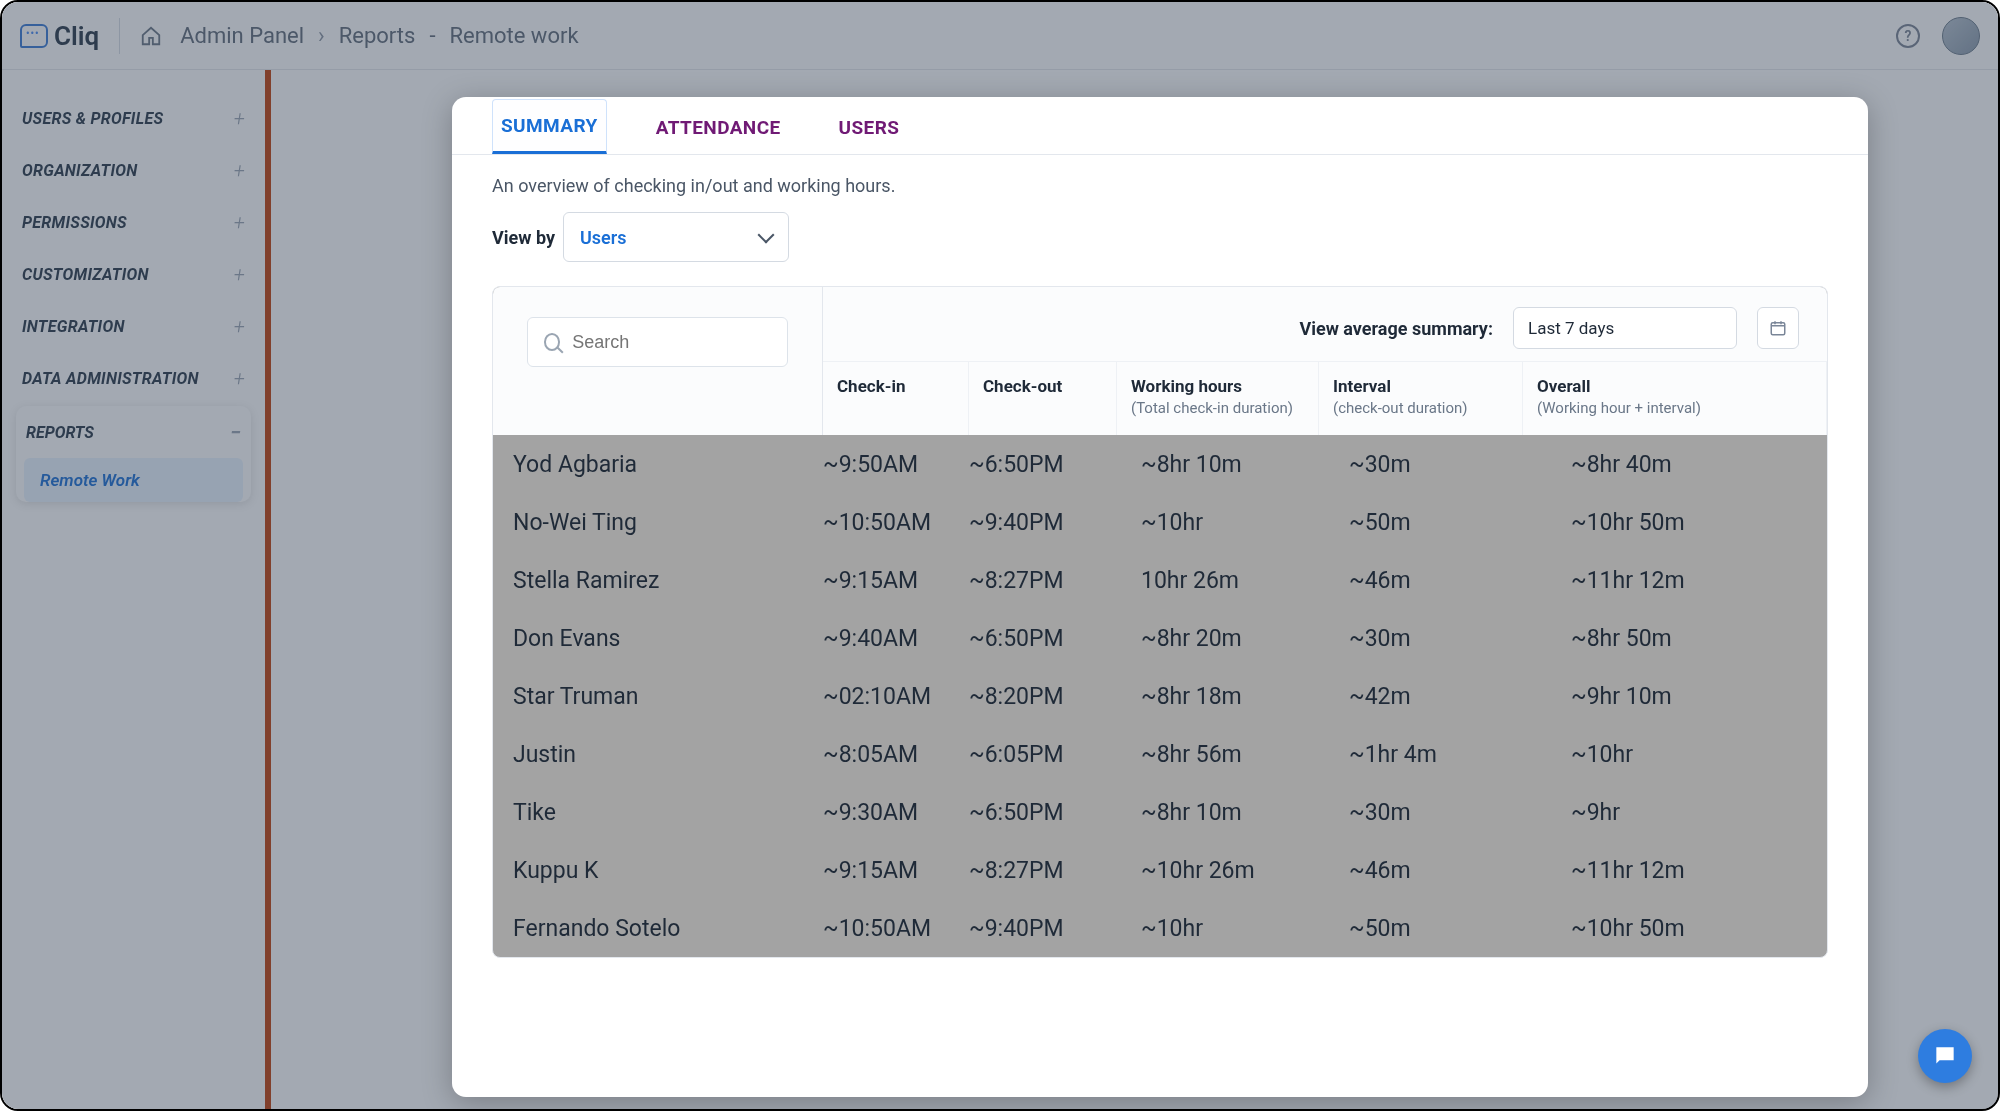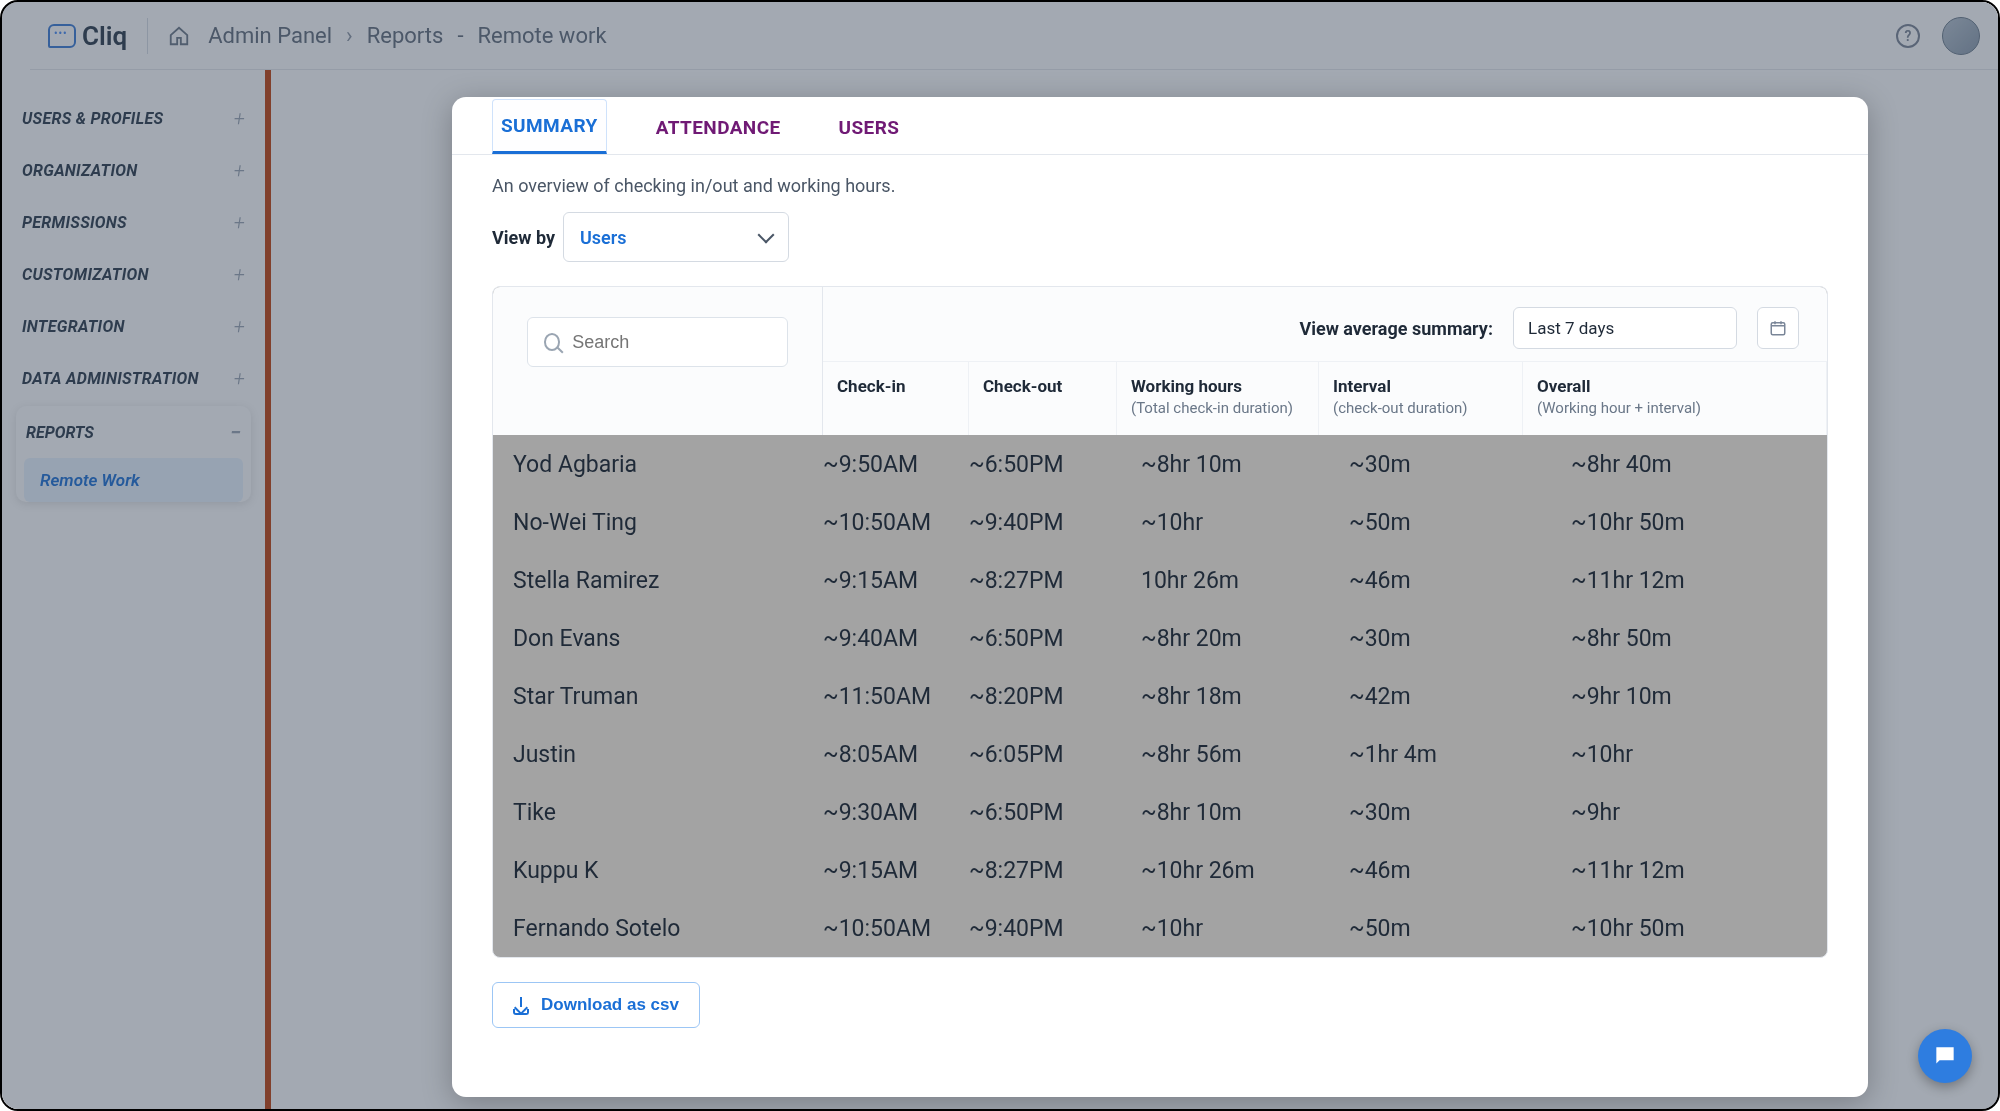--- a/index.html
+++ b/index.html
@@ -1,19 +1,19 @@
 <!DOCTYPE html>
 <html><head>
 <meta charset="utf-8">
 <style>
 * { box-sizing: border-box; margin: 0; padding: 0; }
 body { font-family: -apple-system, BlinkMacSystemFont, "Segoe UI", Roboto, Arial, sans-serif; background: #fff; width: 2000px; height: 1111px; overflow: hidden; position: relative; }
 .frame { width: 2000px; height: 1111px; border: 2px solid #000; border-radius: 18px; position: relative; overflow: hidden; }
 .scrim { position: absolute; inset: 0; background: rgba(50, 65, 85, 0.45); z-index: 5; pointer-events: none; }
-.topbar { height: 68px; display: flex; align-items: center; padding: 0 18px; border-bottom: 1px solid #e5e8ec; background: #fff; position: relative; z-index: 1; margin-left: 28px; }
+.topbar { height: 68px; display: flex; align-items: center; padding: 0 18px; border-bottom: 1px solid #e5e8ec; background: #fff; position: relative; z-index: 1; }
 .logo { display: flex; align-items: center; gap: 6px; font-weight: 600; font-size: 26px; color: #2a3a4a; }
 .logo-icon { width: 28px; height: 24px; border: 2px solid #3a7bd5; border-radius: 6px 6px 6px 2px; position: relative; }
 .logo-icon::after { content: "•••"; position: absolute; font-size: 10px; color: #4a8cf5; left: 4px; top: 2px; letter-spacing: 1px; }
 .divider-v { width: 1px; height: 36px; background: #d8dde3; margin: 0 20px; }
 .home-icon { width: 22px; height: 22px; stroke: #6b7785; fill: none; stroke-width: 2; cursor: pointer; margin-right: 18px; }
 .breadcrumb { display: flex; align-items: center; gap: 14px; font-size: 22px; color: #616c7a; }
 .breadcrumb .sep { color: #8a94a2; }
 .topbar-right { margin-left: auto; display: flex; align-items: center; gap: 22px; }
 .help-icon { width: 24px; height: 24px; border: 2px solid #7a8494; border-radius: 50%; display: flex; align-items: center; justify-content: center; color: #7a8494; font-size: 14px; font-weight: 600; cursor: pointer; }
 .avatar { width: 38px; height: 38px; border-radius: 50%; background: linear-gradient(135deg, #b8c4d0, #8a9aab); border: 1px solid #6a7a8a; }
@@ -211,21 +211,21 @@
           <div class="trow">
             <div class="c-name">Don Evans</div>
             <div class="c-checkin">~9:40AM</div>
             <div class="c-checkout">~6:50PM</div>
             <div class="c-work">~8hr 20m</div>
             <div class="c-int">~30m</div>
             <div class="c-over">~8hr 50m</div>
           </div>
           <div class="trow">
             <div class="c-name">Star Truman</div>
-            <div class="c-checkin">~11:50AM</div>
+            <div class="c-checkin">~02:10AM</div>
             <div class="c-checkout">~8:20PM</div>
             <div class="c-work">~8hr 18m</div>
             <div class="c-int">~42m</div>
             <div class="c-over">~9hr 10m</div>
           </div>
           <div class="trow">
             <div class="c-name">Justin</div>
             <div class="c-checkin">~8:05AM</div>
             <div class="c-checkout">~6:05PM</div>
             <div class="c-work">~8hr 56m</div>
@@ -252,26 +252,20 @@
             <div class="c-name">Fernando Sotelo</div>
             <div class="c-checkin">~10:50AM</div>
             <div class="c-checkout">~9:40PM</div>
             <div class="c-work">~10hr</div>
             <div class="c-int">~50m</div>
             <div class="c-over">~10hr 50m</div>
           </div>
         </div>
     </div>
 
-    <button class="download">
-      <span class="dl-ic">
-          <span class="dl-bar"></span>
-        </span>
-      <span>Download as csv</span>
-    </button>
   </div>
 
   <div class="chat-fab">
     <svg viewBox="0 0 24 24">
         <path d="M4 4h16v12H7l-3 3V4z M9 8h2v2H9z M13 8h2v2h-2z"></path>
       </svg>
   </div>
 </div>
 
 </body></html>

